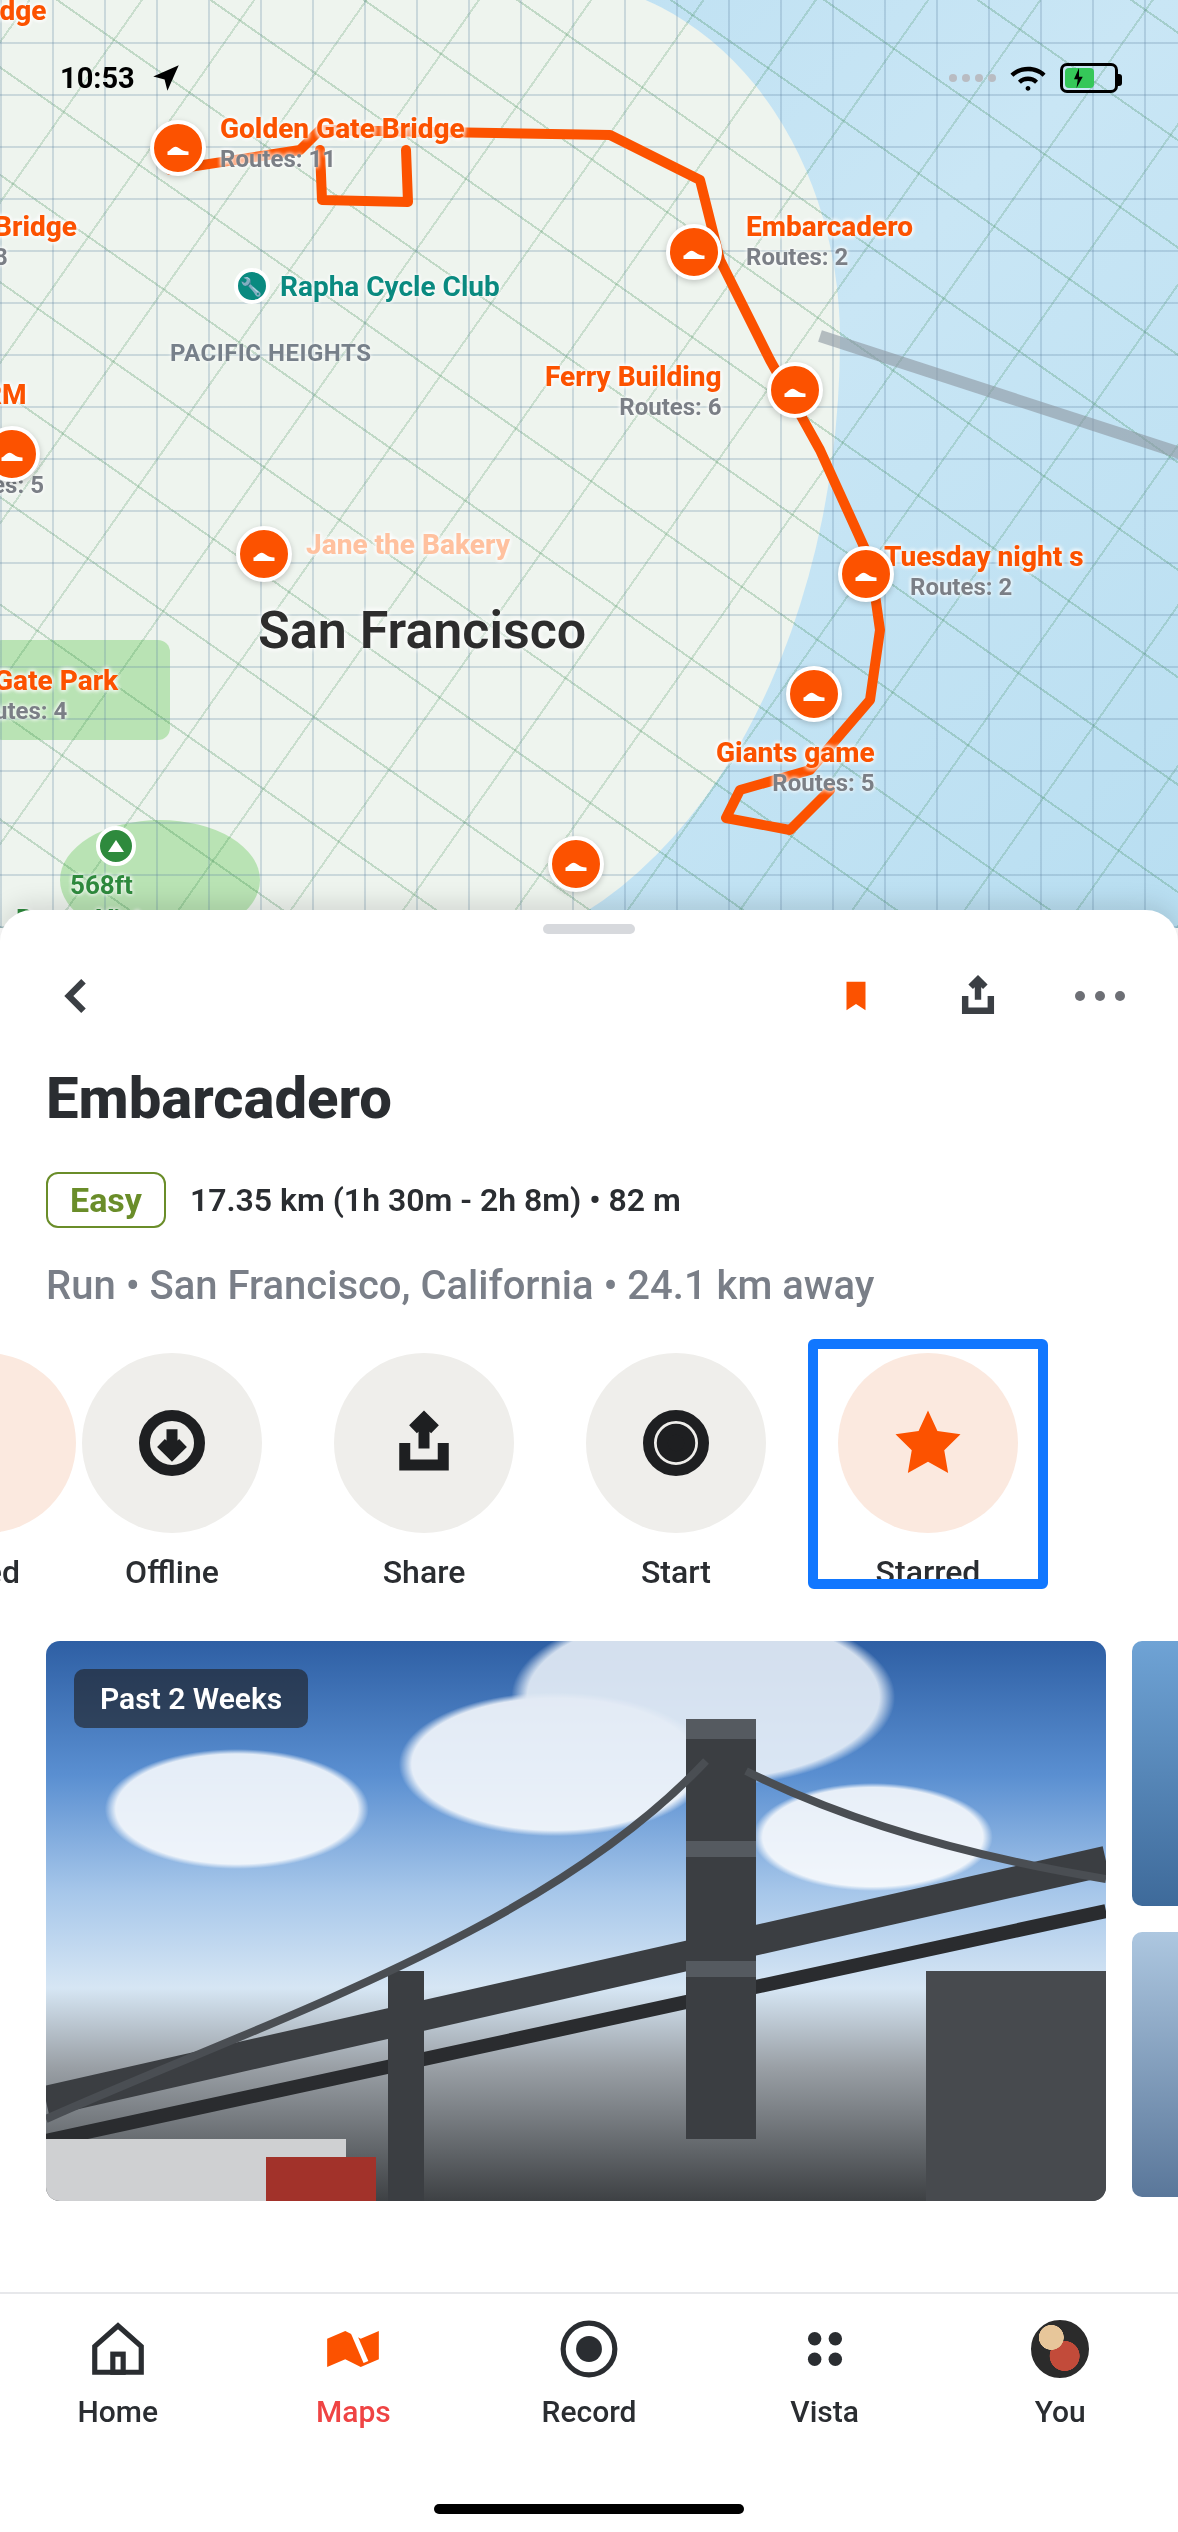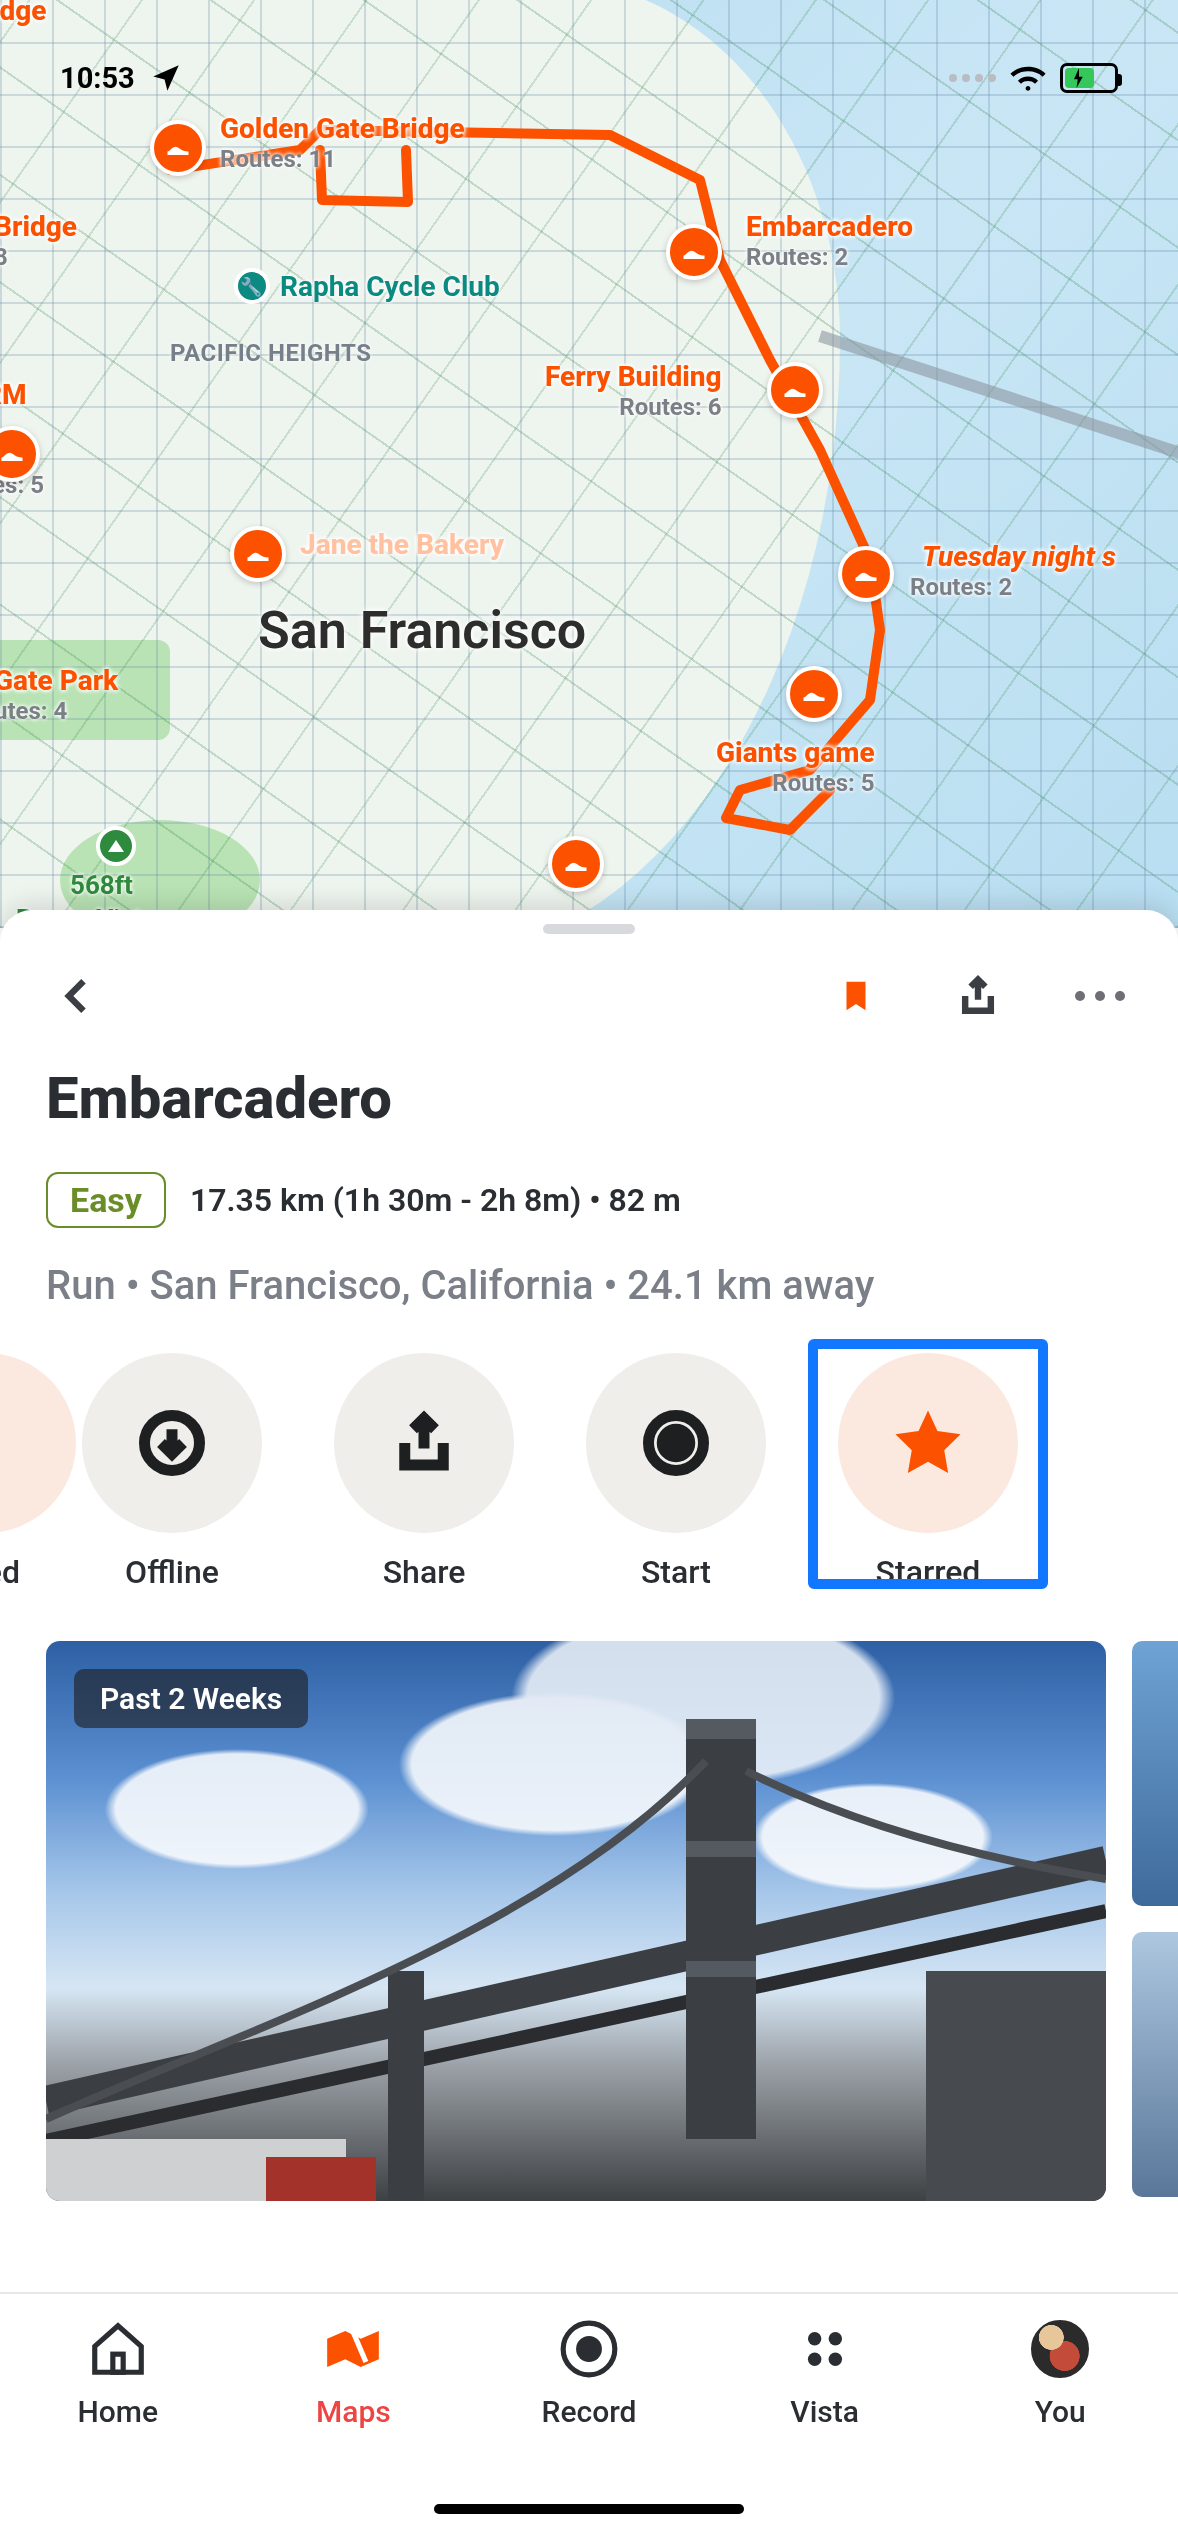--- a/index.html
+++ b/index.html
@@ -155,21 +155,21 @@
           </svg>
         </div>
     </div>
 
     <div class="poi" style="left:838px; top:540px;">
       <div class="chip" style="position:absolute; left:0; top:6px;">
           <svg viewBox="0 0 24 24">
             <path d="M3 15c2 0 4-4 7-4s4 4 11 4v3H3z"></path>
           </svg>
         </div>
-      <div class="title" style="margin-left:84px;font-style:italic;">Tuesday night s</div>
+      <div class="title" style="margin-left:46px;">Tuesday night s</div>
       <div class="sub" style="margin-left:72px;">Routes: 2</div>
     </div>
 
     <div class="poi" style="left:716px; top:736px;">
       <div class="chip" style="position:absolute; left:70px; top:-70px;">
           <svg viewBox="0 0 24 24">
             <path d="M3 15c2 0 4-4 7-4s4 4 11 4v3H3z"></path>
           </svg>
         </div>
       <div class="title">Giants game</div>
@@ -184,21 +184,21 @@
     <div class="poi" style="left:-16px; top:420px;">
       <div class="chip" style="position:absolute; left:0; top:6px;">
           <svg viewBox="0 0 24 24">
             <path d="M3 15c2 0 4-4 7-4s4 4 11 4v3H3z"></path>
           </svg>
         </div>
       <div class="title" style="margin-top:-42px;">RM</div>
       <div class="sub" style="margin-top:60px;">tes: 5</div>
     </div>
 
-    <div class="poi" style="left:230px; top:528px;">
+    <div class="poi" style="left:236px; top:528px;">
       <div class="chip" style="position:absolute; left:0; top:-2px;">
           <svg viewBox="0 0 24 24">
             <path d="M3 15c2 0 4-4 7-4s4 4 11 4v3H3z"></path>
           </svg>
         </div>
       <div class="title faded" style="margin-left:70px;">Jane the Bakery</div>
     </div>
 
     <div class="poi" style="left:-6px; top:664px;">
       <div class="title">Gate Park</div>

